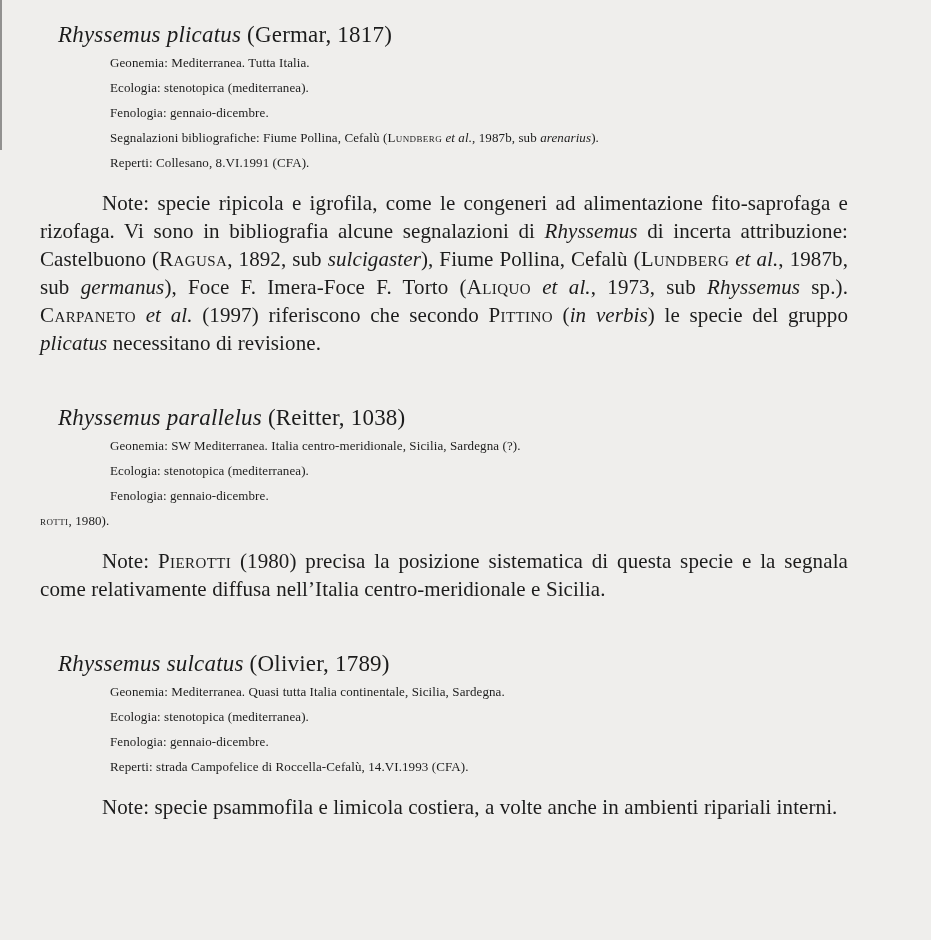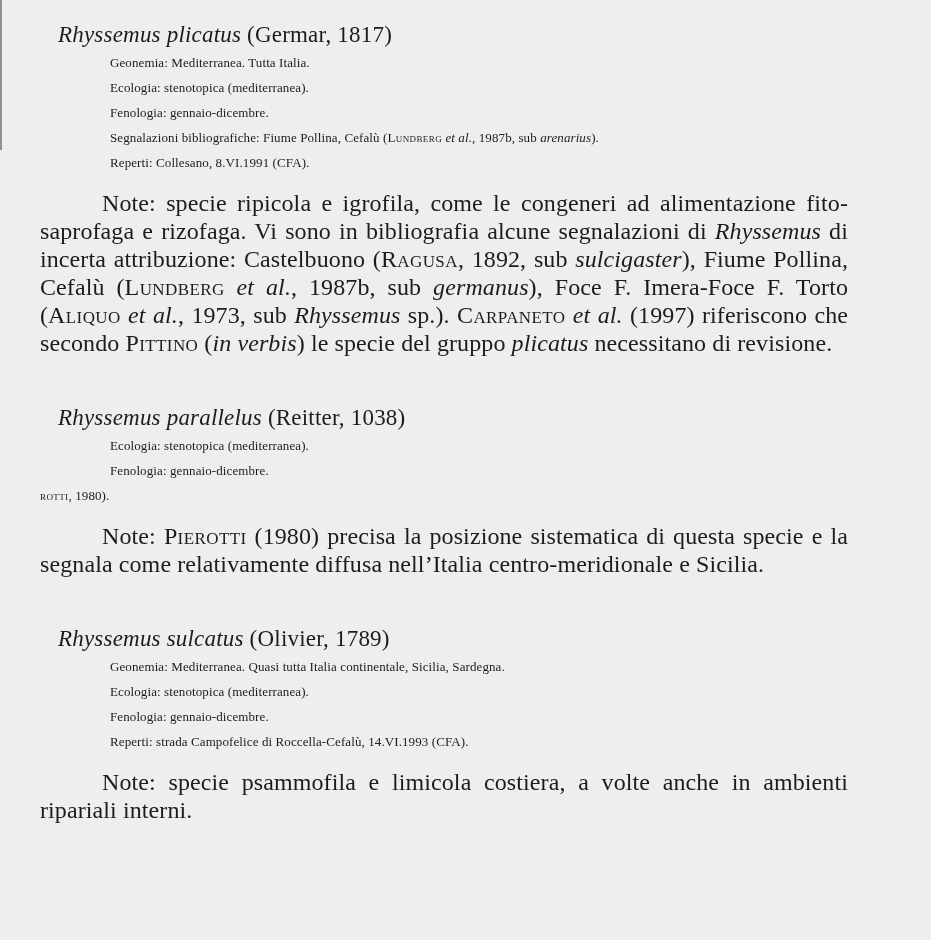--- a/index.html
+++ b/index.html
@@ -42,21 +42,21 @@
   .details { margin: 0; }
   .detail {
     font-size: 13px;
     line-height: 25px;
     margin: 0;
     text-indent: 70px;
     letter-spacing: 0.1px;
   }
   .detail-cont { text-indent: 0; }
   .note {
-    font-size: 24px;
+    font-size: 21px;
     line-height: 28px;
     margin: 14px 0 0 0;
     text-indent: 62px;
     text-align: justify;
     letter-spacing: 0.1px;
   }
   .seg-i { font-style: italic; }
   .seg-sc { font-variant: small-caps; letter-spacing: 0.4px; }
 </style>
 </head>
@@ -73,20 +73,21 @@
       <p class="detail"><span>Fenologia: gennaio-dicembre.</span></p>
       <p class="detail"><span>Segnalazioni bibliografiche: Fiume Pollina, Cefalù (</span><span class="seg-sc">Lundberg</span><span> </span><span class="seg-i">et al.</span><span>, 1987b, sub </span><span class="seg-i">arenarius</span><span>).</span></p>
       <p class="detail"><span>Reperti: Collesano, 8.VI.1991 (CFA).</span></p>
     </div>
     <p class="note"><span>Note: specie ripicola e igrofila, come le congeneri ad alimentazione fito-saprofaga e rizofaga. Vi sono in bibliografia alcune segnalazioni di </span><span class="seg-i">Rhyssemus</span><span> di incerta attribuzione: Castelbuono (</span><span class="seg-sc">Ragusa</span><span>, 1892, sub </span><span class="seg-i">sulcigaster</span><span>), Fiume Pollina, Cefalù (</span><span class="seg-sc">Lundberg</span><span> </span><span class="seg-i">et al.</span><span>, 1987b, sub </span><span class="seg-i">germanus</span><span>), Foce F. Imera-Foce F. Torto (</span><span class="seg-sc">Aliquo</span><span> </span><span class="seg-i">et al.</span><span>, 1973, sub </span><span class="seg-i">Rhyssemus</span><span> sp.). </span><span class="seg-sc">Carpaneto</span><span> </span><span class="seg-i">et al.</span><span> (1997) riferiscono che secondo </span><span class="seg-sc">Pittino</span><span> (</span><span class="seg-i">in verbis</span><span>) le specie del gruppo </span><span class="seg-i">plicatus</span><span> necessitano di revisione.</span></p>
   </section>
 
   <section class="section">
     <h2 class="species-header"><span class="seg-i">Rhyssemus parallelus</span><span> (Reitter, 1038)</span></h2>
     <div class="details">
+      <p class="detail"><span>Geonemia: SW Mediterranea. Italia centro-meridionale, Sicilia, Sardegna (?).</span></p>
       <p class="detail"><span>Ecologia: stenotopica (mediterranea).</span></p>
       <p class="detail"><span>Fenologia: gennaio-dicembre.</span></p>
       <p class="detail detail-cont"><span class="seg-sc">rotti</span><span>, 1980).</span></p>
     </div>
     <p class="note"><span>Note: </span><span class="seg-sc">Pierotti</span><span> (1980) precisa la posizione sistematica di questa specie e la segnala come relativamente diffusa nell’Italia centro-meridionale e Sicilia.</span></p>
   </section>
 
   <section class="section">
     <h2 class="species-header"><span class="seg-i">Rhyssemus sulcatus</span><span> (Olivier, 1789)</span></h2>
     <div class="details">

